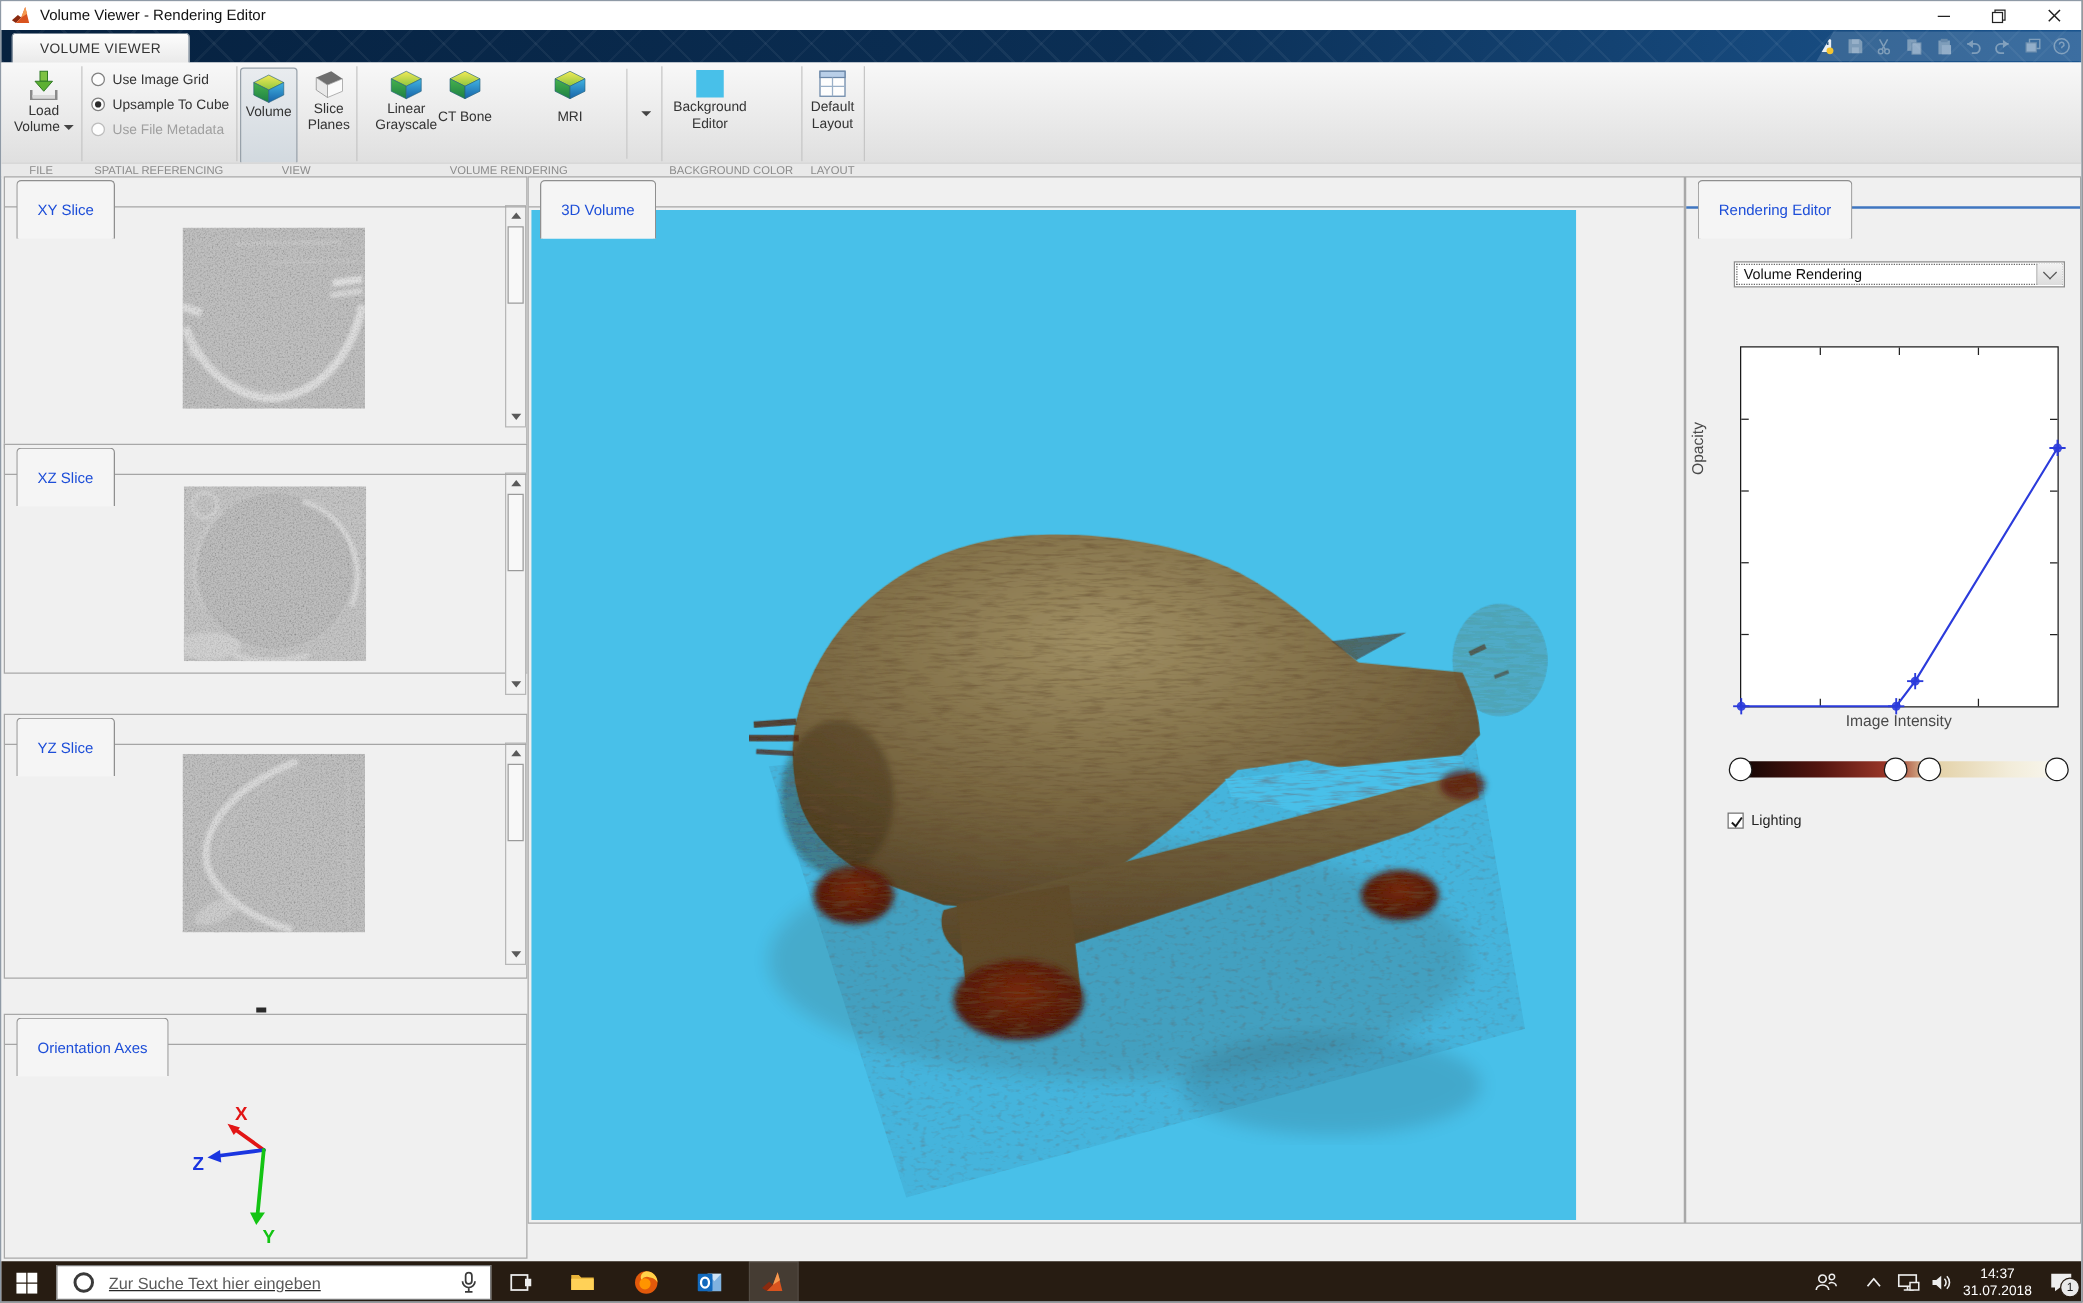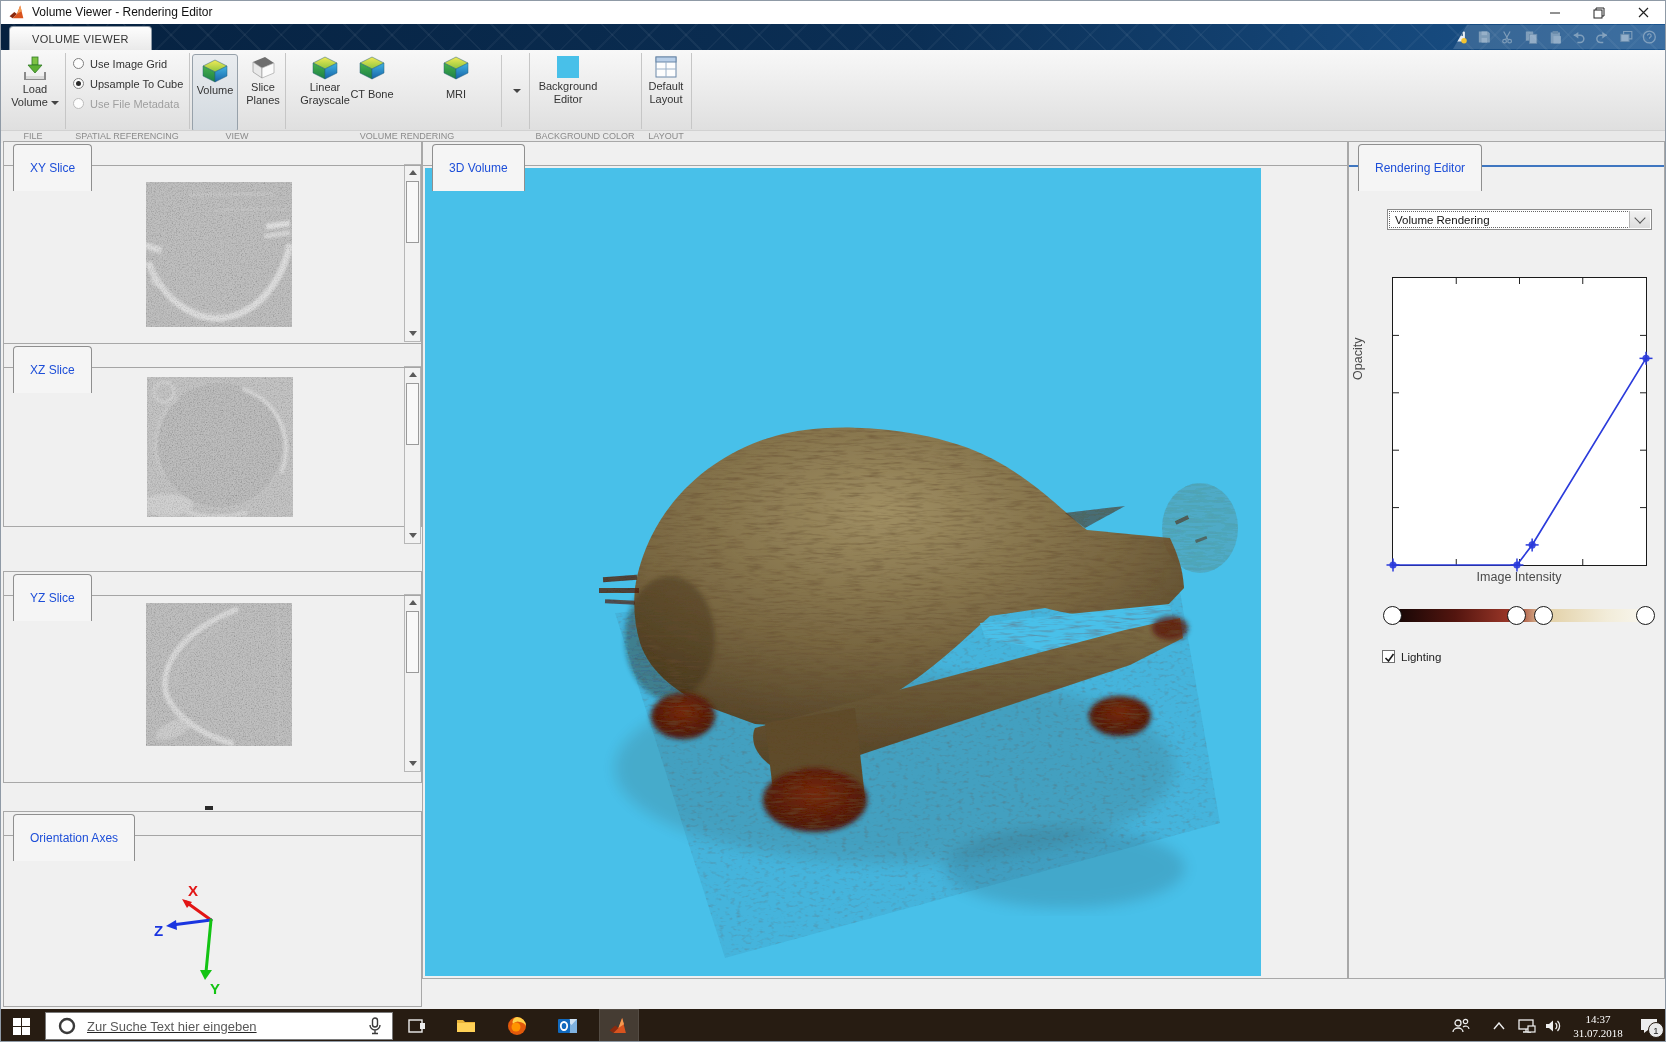--- a/index.html
+++ b/index.html
@@ -62,21 +62,21 @@
   .cbx{width:13px;height:13px;background:#fff;border:1px solid #707070;position:relative;box-sizing:border-box;}
   .cbx svg{position:absolute;left:0px;top:0px;display:none;}
   .cbx.checked svg{display:block;}
   
   .taskbar{position:absolute;left:0;top:1008px;width:100%;height:34px;background:#271c12;display:flex;align-items:center;}
   .searchbox{position:absolute;left:44px;top:3px;width:348px;height:28px;background:#fff;display:flex;align-items:center;border:1px solid #7a7a7a;box-sizing:border-box;text-decoration:underline;}
   .searchbox input{border:none;outline:none;flex:1;font-size:13px;color:#333;font-family:"Liberation Sans",sans-serif;background:transparent;}
   .searchbox input::placeholder{color:#3c3c3c;opacity:.85;}
   .tb-ic{position:absolute;top:0;width:40px;height:34px;display:flex;align-items:center;justify-content:center;}
   .tb-ic.active{background:rgba(255,255,255,.14);box-shadow:inset 0 0 0 1px rgba(255,255,255,.08);}
-  .tray-clock{position:absolute;top:3px;text-align:center;color:#fff;font-size:11px;line-height:14px;font-family:Liberation Serif, serif;}
+  .tray-clock{position:absolute;top:3px;text-align:center;color:#fff;font-size:11px;line-height:14px;}
   .badge{position:absolute;right:-6px;bottom:-4px;width:14px;height:14px;border-radius:50%;background:#e9e9e9;color:#1a1a1a;font-size:9.5px;display:flex;align-items:center;justify-content:center;border:1px solid #271c12;}
 </style>
 </head>
 <body>
 
 <div class="app">
 
   <svg width="0" height="0" style="position:absolute" aria-hidden="true">
     <defs>
       <linearGradient id="gTop" x1="0" y1="0" x2="0" y2="1">
@@ -345,21 +345,21 @@
       <div class="sb-btn" style="top:0">
           <span class="tri-up"></span>
         </div>
       <div class="sb-thumb" style="top:16px;height:62px"></div>
       <div class="sb-btn" style="bottom:0">
           <span class="tri-dn"></span>
         </div>
     </div>
   </div>
 
-  <div class="panel" style="left:2px;top:342px;width:419px;height:184px">
+  <div class="panel" style="left:2px;top:354px;width:419px;height:184px">
     <div class="ptab">
         <span>XZ Slice</span>
       </div>
     <div class="tabline"></div>
     <svg class="slice-img" style="left:143px;top:33px" width="146" height="140">
       <g filter="url(#sliceNoise)">
         <rect width="146" height="140" fill="#8a8a8a"></rect>
         <circle cx="73" cy="68" r="62" fill="#747474"></circle>
         <g filter="url(#soft)">
           <path d="M 95 12 A 62 62 0 0 1 134 96" stroke="#c6c6c6" stroke-width="4" fill="none" opacity="0.8"></path>

